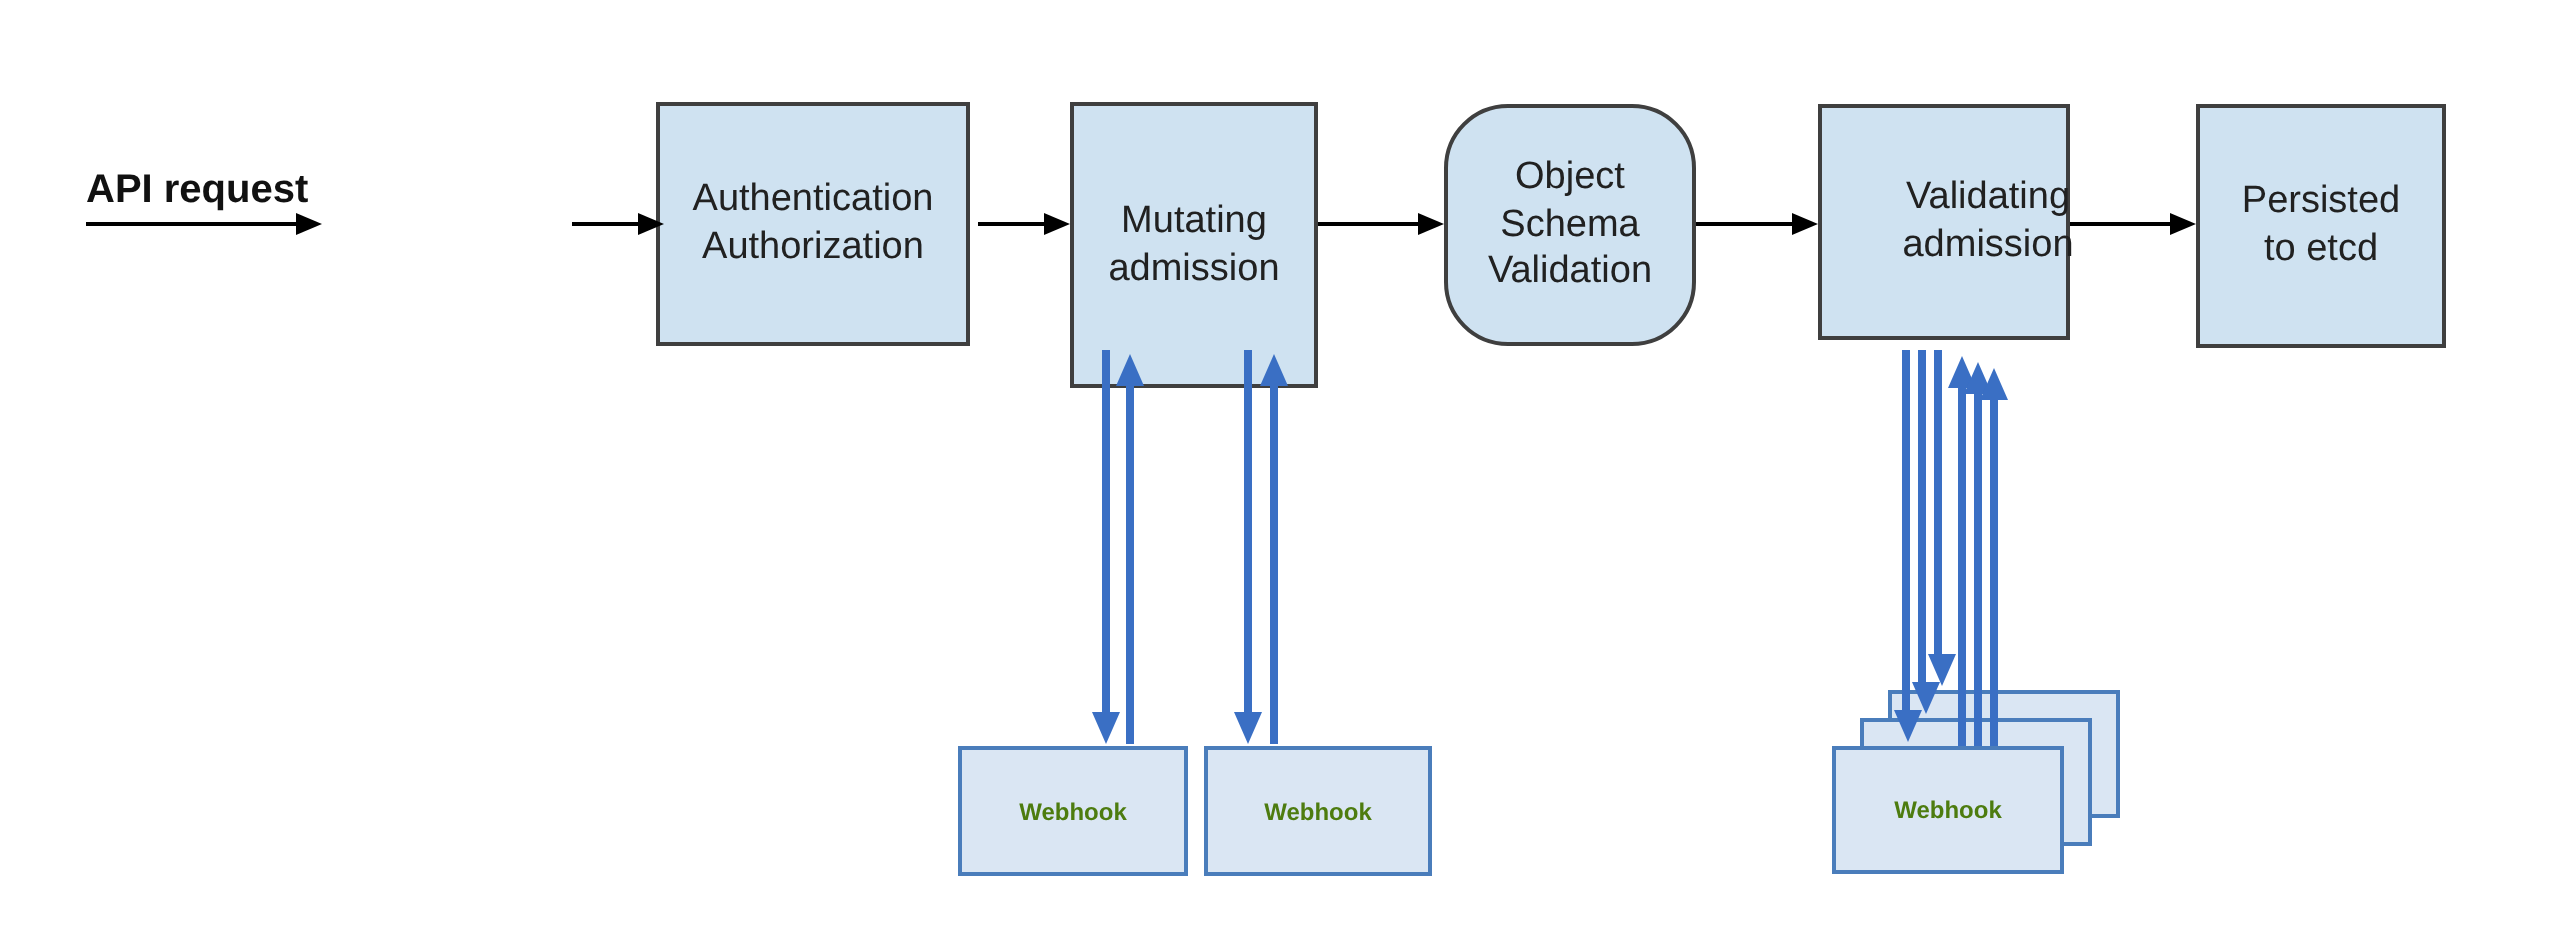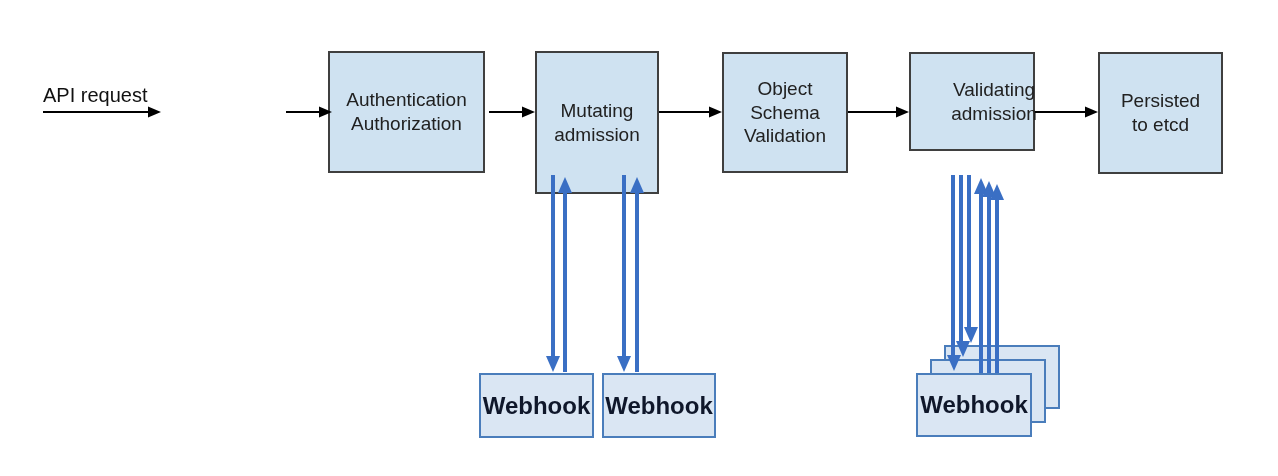--- a/index.html
+++ b/index.html
@@ -38,35 +38,35 @@
   }
 
   .webhook {
     position: absolute;
     display: flex;
     align-items: center;
     justify-content: center;
     text-align: center;
     background: var(--webhook-fill, #dae6f3);
     border: 2px solid var(--webhook-border, #4a7dbb);
-    color: #0f172a;
-    font-size: 24px;
+    color: #4d7c0f;
+    font-size: 12px;
     font-weight: 700;
     z-index: 1;
   }
   .webhook.front { z-index: 3; }
 
   .input-label {
     position: absolute;
     left: 43px;
     top: 84px;
     width: 125px;
     color: #111111;
     font-size: 20px;
-    font-weight: 400;
+    font-weight: 700;
     letter-spacing: 0px;
     z-index: 1;
   }
 
   .blk-line { stroke: var(--arrow-black, #000000); stroke-width: 2; fill: none; }
   .blk-head { fill: var(--arrow-black, #000000); stroke: none; }
   .blu-line { stroke: var(--arrow-blue, #4176c4); stroke-width: 4; fill: none; }
   .blu-head { fill: var(--arrow-blue, #4176c4); stroke: none; }
 </style>
 </head>
@@ -143,27 +143,27 @@
   <div class="node" style="left:328px; top:51px; width:157px; height:122px;">
     <span>Authentication
 Authorization</span>
   </div>
 
   <div class="node" style="left:535px; top:51px; width:124px; height:143px;">
     <span>Mutating
 admission</span>
   </div>
 
-  <div class="node" style="left:722px; top:52px; width:126px; height:121px;">
+  <div class="node" style="left:722px; top:52px; width:126px; height:121px;border-radius:32px;">
     <span>Object
 Schema
 Validation</span>
   </div>
 
-  <div class="node" style="left:909px; top:52px; width:126px; height:99px;padding-left:44px;">
+  <div class="node" style="left:909px; top:52px; width:126px; height:118px;padding-left:44px;">
     <span>Validating
 admission</span>
   </div>
 
   <div class="node" style="left:1098px; top:52px; width:125px; height:122px;">
     <span>Persisted
 to etcd</span>
   </div>
 
   <div class="webhook" style="left:479px; top:373px; width:115px; height:65px;">

